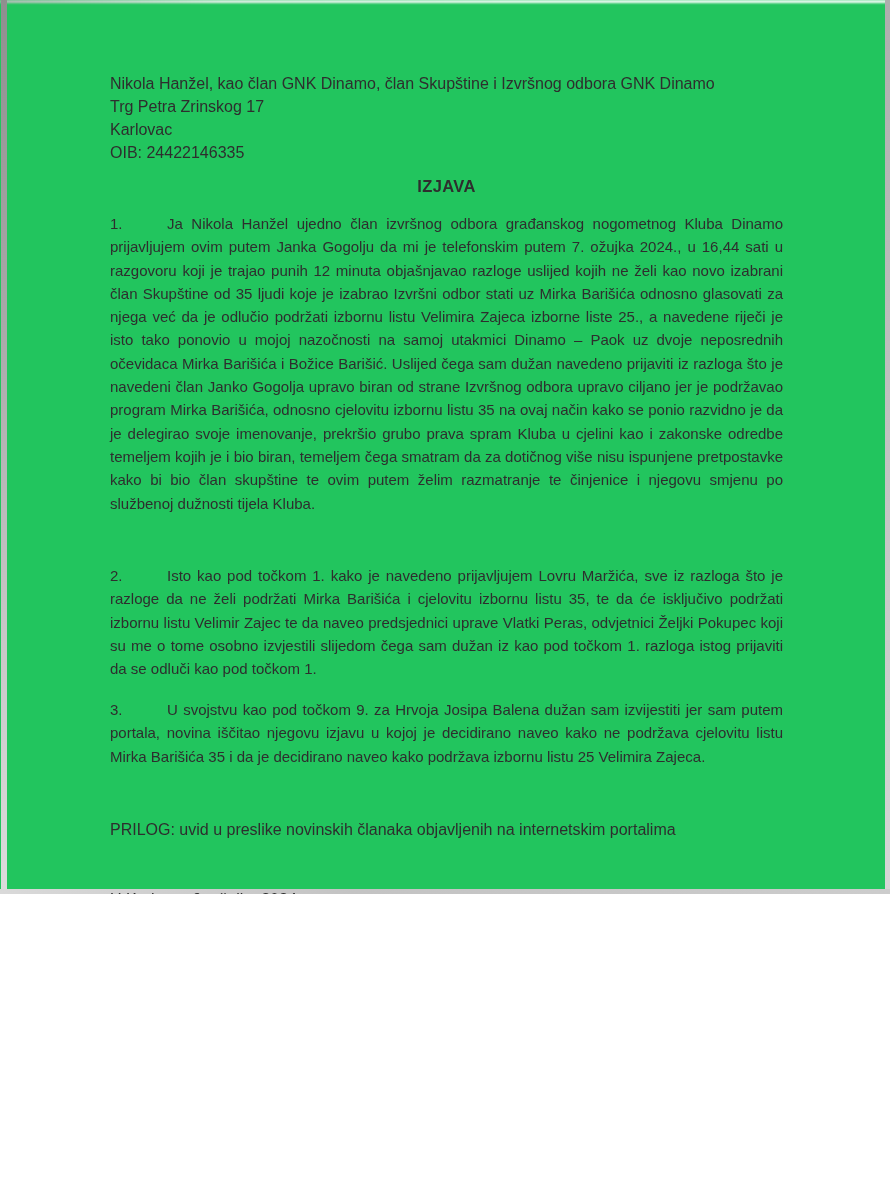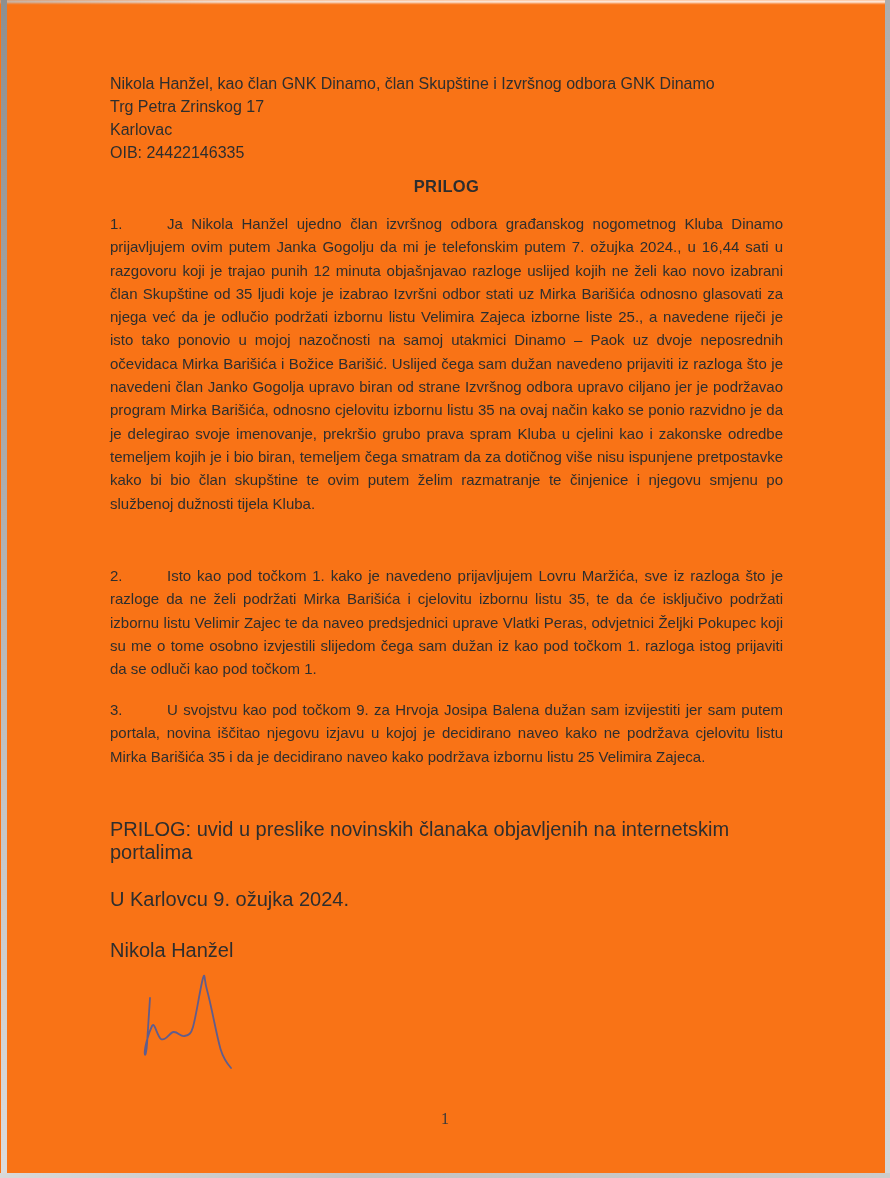--- a/index.html
+++ b/index.html
@@ -1,19 +1,19 @@
 <!DOCTYPE html>
 <html><head>
 <meta charset="utf-8">
 <style>
   html,body{margin:0;padding:0;background:#ffffff;}
   .photo{
     position:relative;
-    width:890px;height:1178px;
-    background:#f97316;
+    width:890px;height:894px;
+    background:#22c55e;
     overflow:hidden;
     font-family:"Liberation Sans","DejaVu Sans",sans-serif;
     color:#2e2e2e;
   }
   
   .edge{position:absolute;pointer-events:none;}
   .edge-left{left:1px;top:0;bottom:0;width:6px;
     background:linear-gradient(to bottom,#8f8f8f 0%,#a8a8a8 35%,#c6c6c6 70%,#dcdcdc 100%);
     filter:blur(0.6px);}
   .edge-right{right:0;top:0;bottom:0;width:5px;
@@ -24,21 +24,21 @@
     filter:blur(0.6px);}
   .edge-top{left:0;right:0;top:0;height:3px;
     background:linear-gradient(to right,#bdbdbd,#f2f2f2 25%,#fdfdfd 60%);
     filter:blur(0.8px);}
 
   .block{position:absolute;left:110px;width:673px;margin:0;}
   .sender p{margin:0;font-size:16px;line-height:23px;}
   .title{font-weight:bold;font-size:16.5px;text-align:center;letter-spacing:0.4px;}
   .para{font-size:15px;line-height:23.3px;text-align:justify;}
   .para .num{display:inline-block;width:57px;}
-  .plain{font-size:20px;line-height:23px;}
+  .plain{font-size:16px;line-height:23px;}
   .pagenum{position:absolute;left:0;top:1110px;width:100%;text-align:center;
     font-family:"Liberation Serif","DejaVu Serif",serif;font-size:16px;color:#3a3a3a;}
   .signature{position:absolute;left:128px;top:964px;width:120px;height:120px;}
 </style>
 </head>
 <body>
 
 <div class="photo">
 
   <div class="edge edge-top"></div>
@@ -46,21 +46,21 @@
   <div class="edge edge-right"></div>
   <div class="edge edge-bottom"></div>
 
   <div class="block sender" style="top:72px">
     <p>Nikola Hanžel, kao član GNK Dinamo, član Skupštine i Izvršnog odbora GNK Dinamo</p>
     <p>Trg Petra Zrinskog 17</p>
     <p>Karlovac</p>
     <p>OIB: 24422146335</p>
   </div>
 
-  <div class="block title" style="top:177px">PRILOG</div>
+  <div class="block title" style="top:177px">IZJAVA</div>
 
   <p class="block para" style="top:212px"><span class="num">1.</span><span>Ja Nikola Hanžel ujedno član izvršnog odbora građanskog nogometnog Kluba Dinamo prijavljujem ovim putem Janka Gogolju da mi je telefonskim putem 7. ožujka 2024., u 16,44 sati u razgovoru koji je trajao punih 12 minuta objašnjavao razloge uslijed kojih ne želi kao novo izabrani član Skupštine od 35 ljudi koje je izabrao Izvršni odbor stati uz Mirka Barišića odnosno glasovati za njega već da je odlučio podržati izbornu listu Velimira Zajeca izborne liste 25., a navedene riječi je isto tako ponovio u mojoj nazočnosti na samoj utakmici Dinamo – Paok uz dvoje neposrednih očevidaca Mirka Barišića i Božice Barišić. Uslijed čega sam dužan navedeno prijaviti iz razloga što je navedeni član Janko Gogolja upravo biran od strane Izvršnog odbora upravo ciljano jer je podržavao program Mirka Barišića, odnosno cjelovitu izbornu listu 35 na ovaj način kako se ponio razvidno je da je delegirao svoje imenovanje, prekršio grubo prava spram Kluba u cjelini kao i zakonske odredbe temeljem kojih je i bio biran, temeljem čega smatram da za dotičnog više nisu ispunjene pretpostavke kako bi bio član skupštine te ovim putem želim razmatranje te činjenice i njegovu smjenu po službenoj dužnosti tijela Kluba.</span></p>
 
   <p class="block para" style="top:564px"><span class="num">2.</span><span>Isto kao pod točkom 1. kako je navedeno prijavljujem Lovru Maržića, sve iz razloga što je razloge da ne želi podržati Mirka Barišića i cjelovitu izbornu listu 35, te da će isključivo podržati izbornu listu Velimir Zajec te da naveo predsjednici uprave Vlatki Peras, odvjetnici Željki Pokupec koji su me o tome osobno izvjestili slijedom čega sam dužan iz kao pod točkom 1. razloga istog prijaviti da se odluči kao pod točkom 1.</span></p>
 
   <p class="block para" style="top:698px"><span class="num">3.</span><span>U svojstvu kao pod točkom 9. za Hrvoja Josipa Balena dužan sam izvijestiti jer sam putem portala, novina iščitao njegovu izjavu u kojoj je decidirano naveo kako ne podržava cjelovitu listu Mirka Barišića 35 i da je decidirano naveo kako podržava izbornu listu 25 Velimira Zajeca.</span></p>
 
   <p class="block plain" style="top:818px">PRILOG: uvid u preslike novinskih članaka objavljenih na internetskim portalima</p>
 
   <p class="block plain" style="top:888px">U Karlovcu 9. ožujka 2024.</p>

